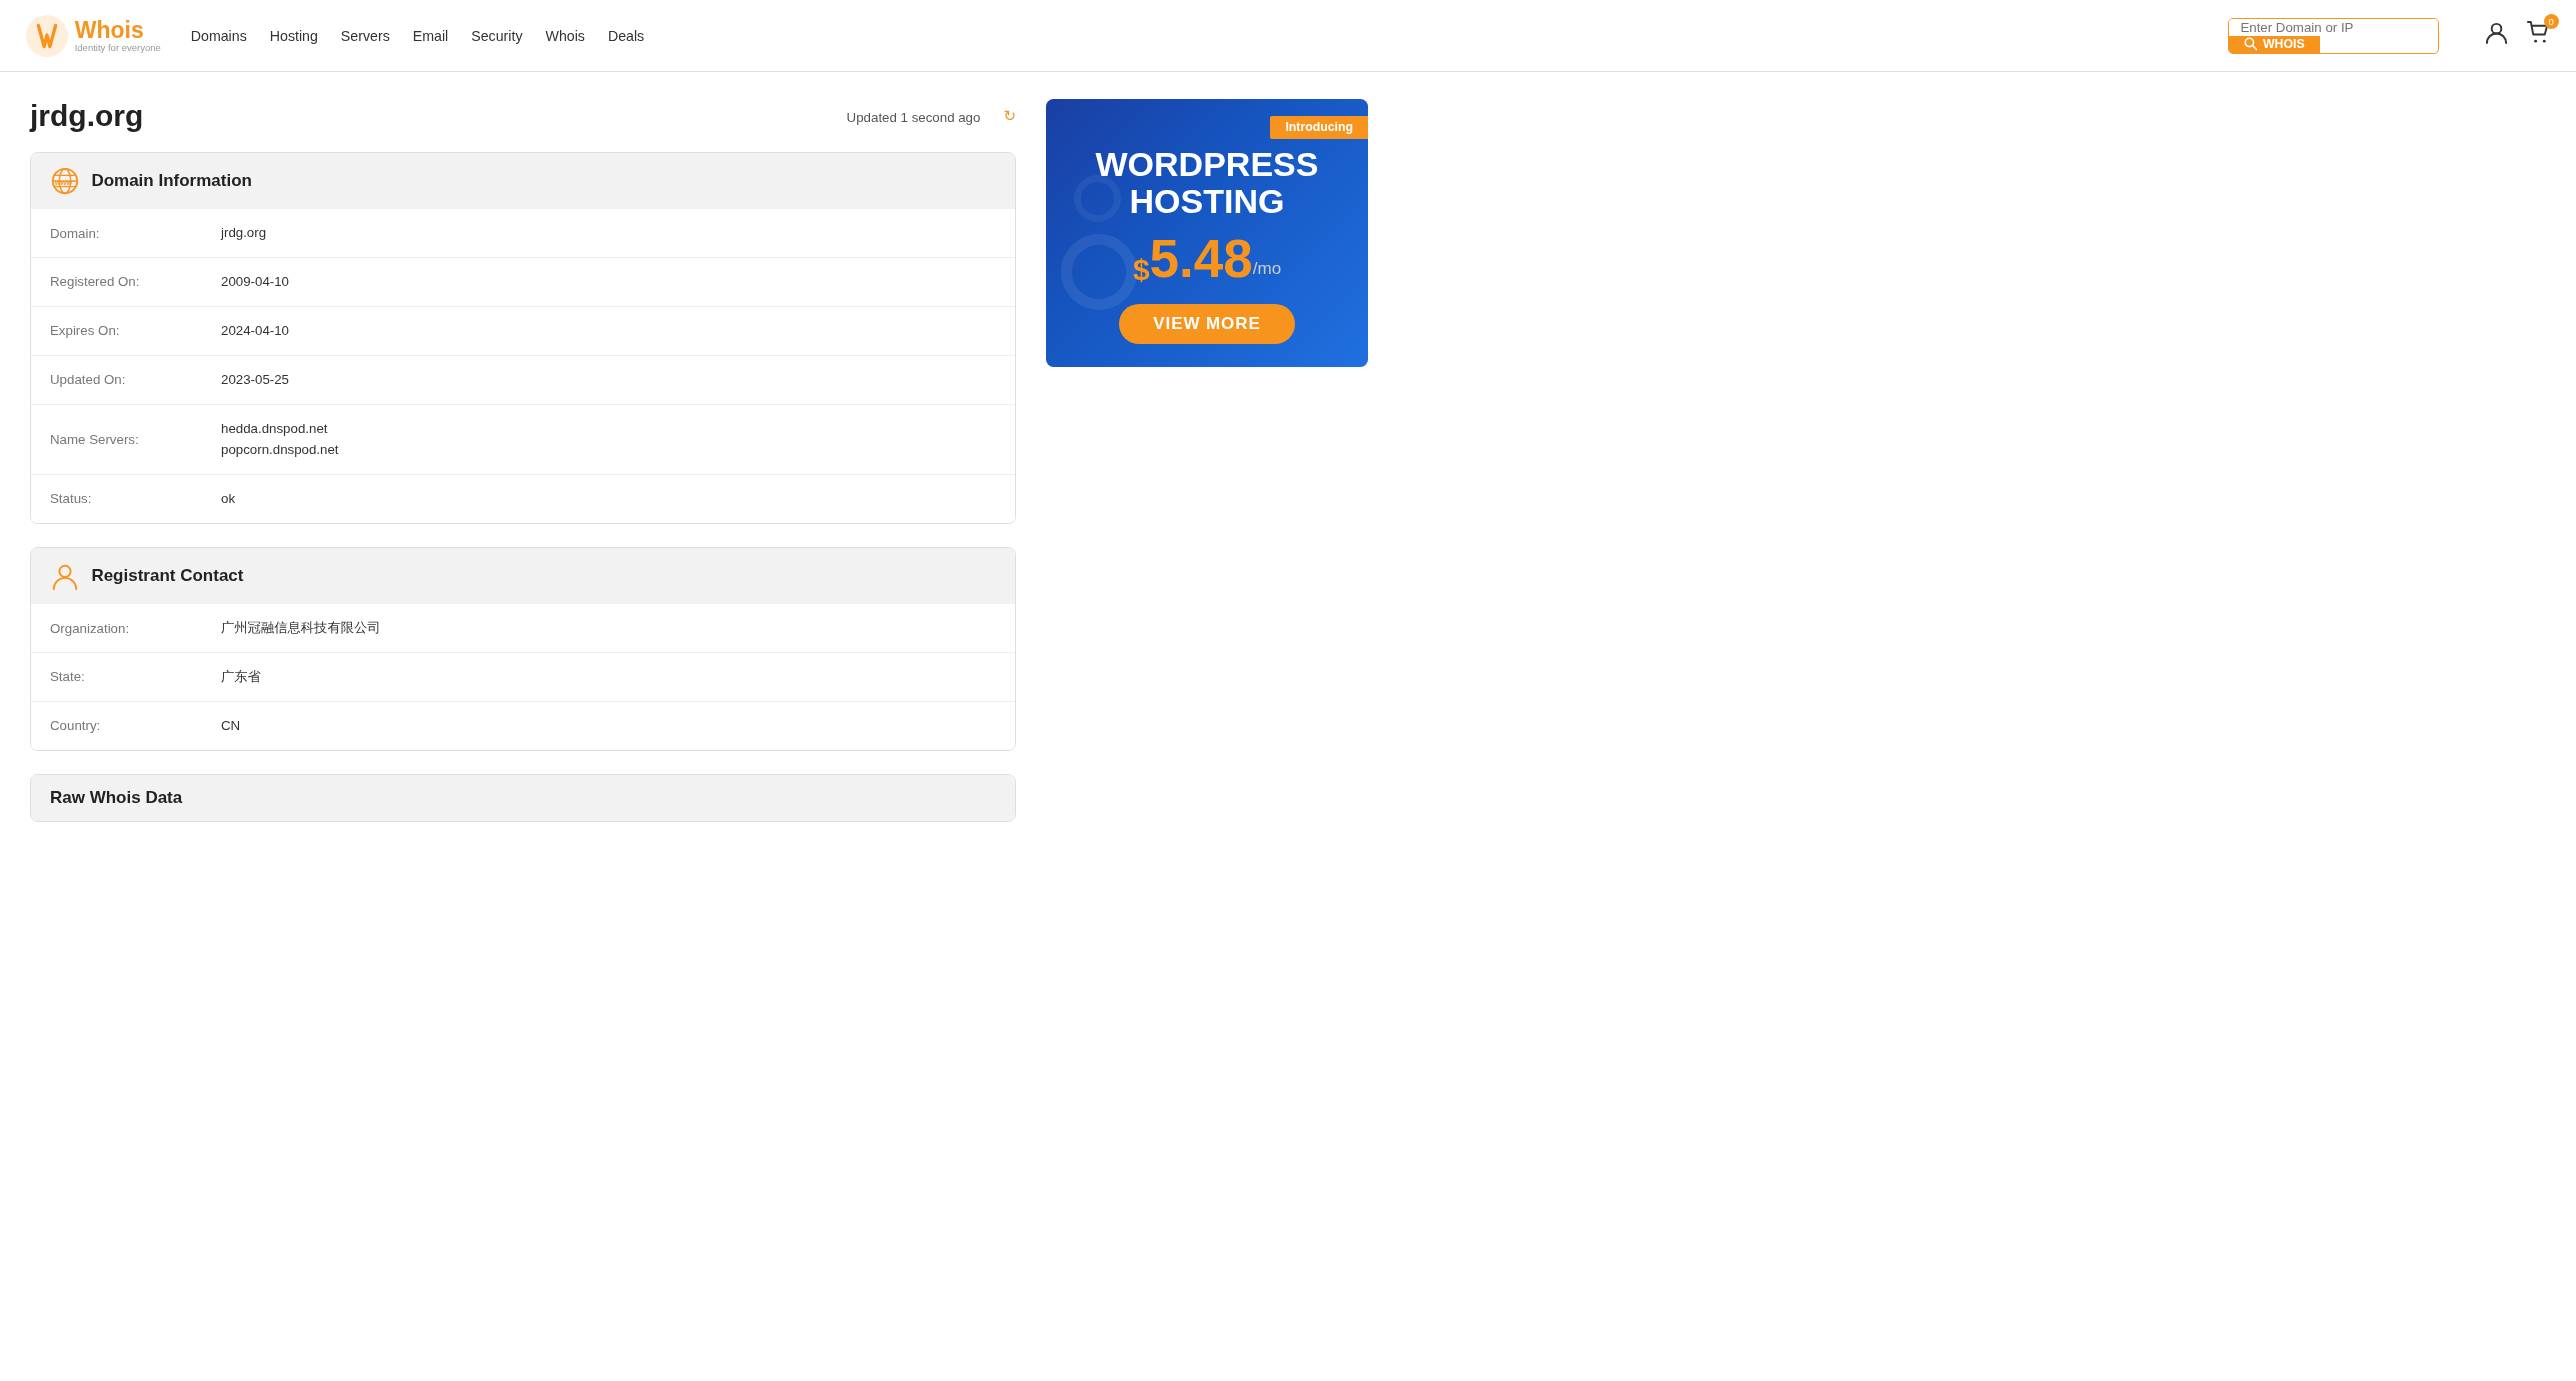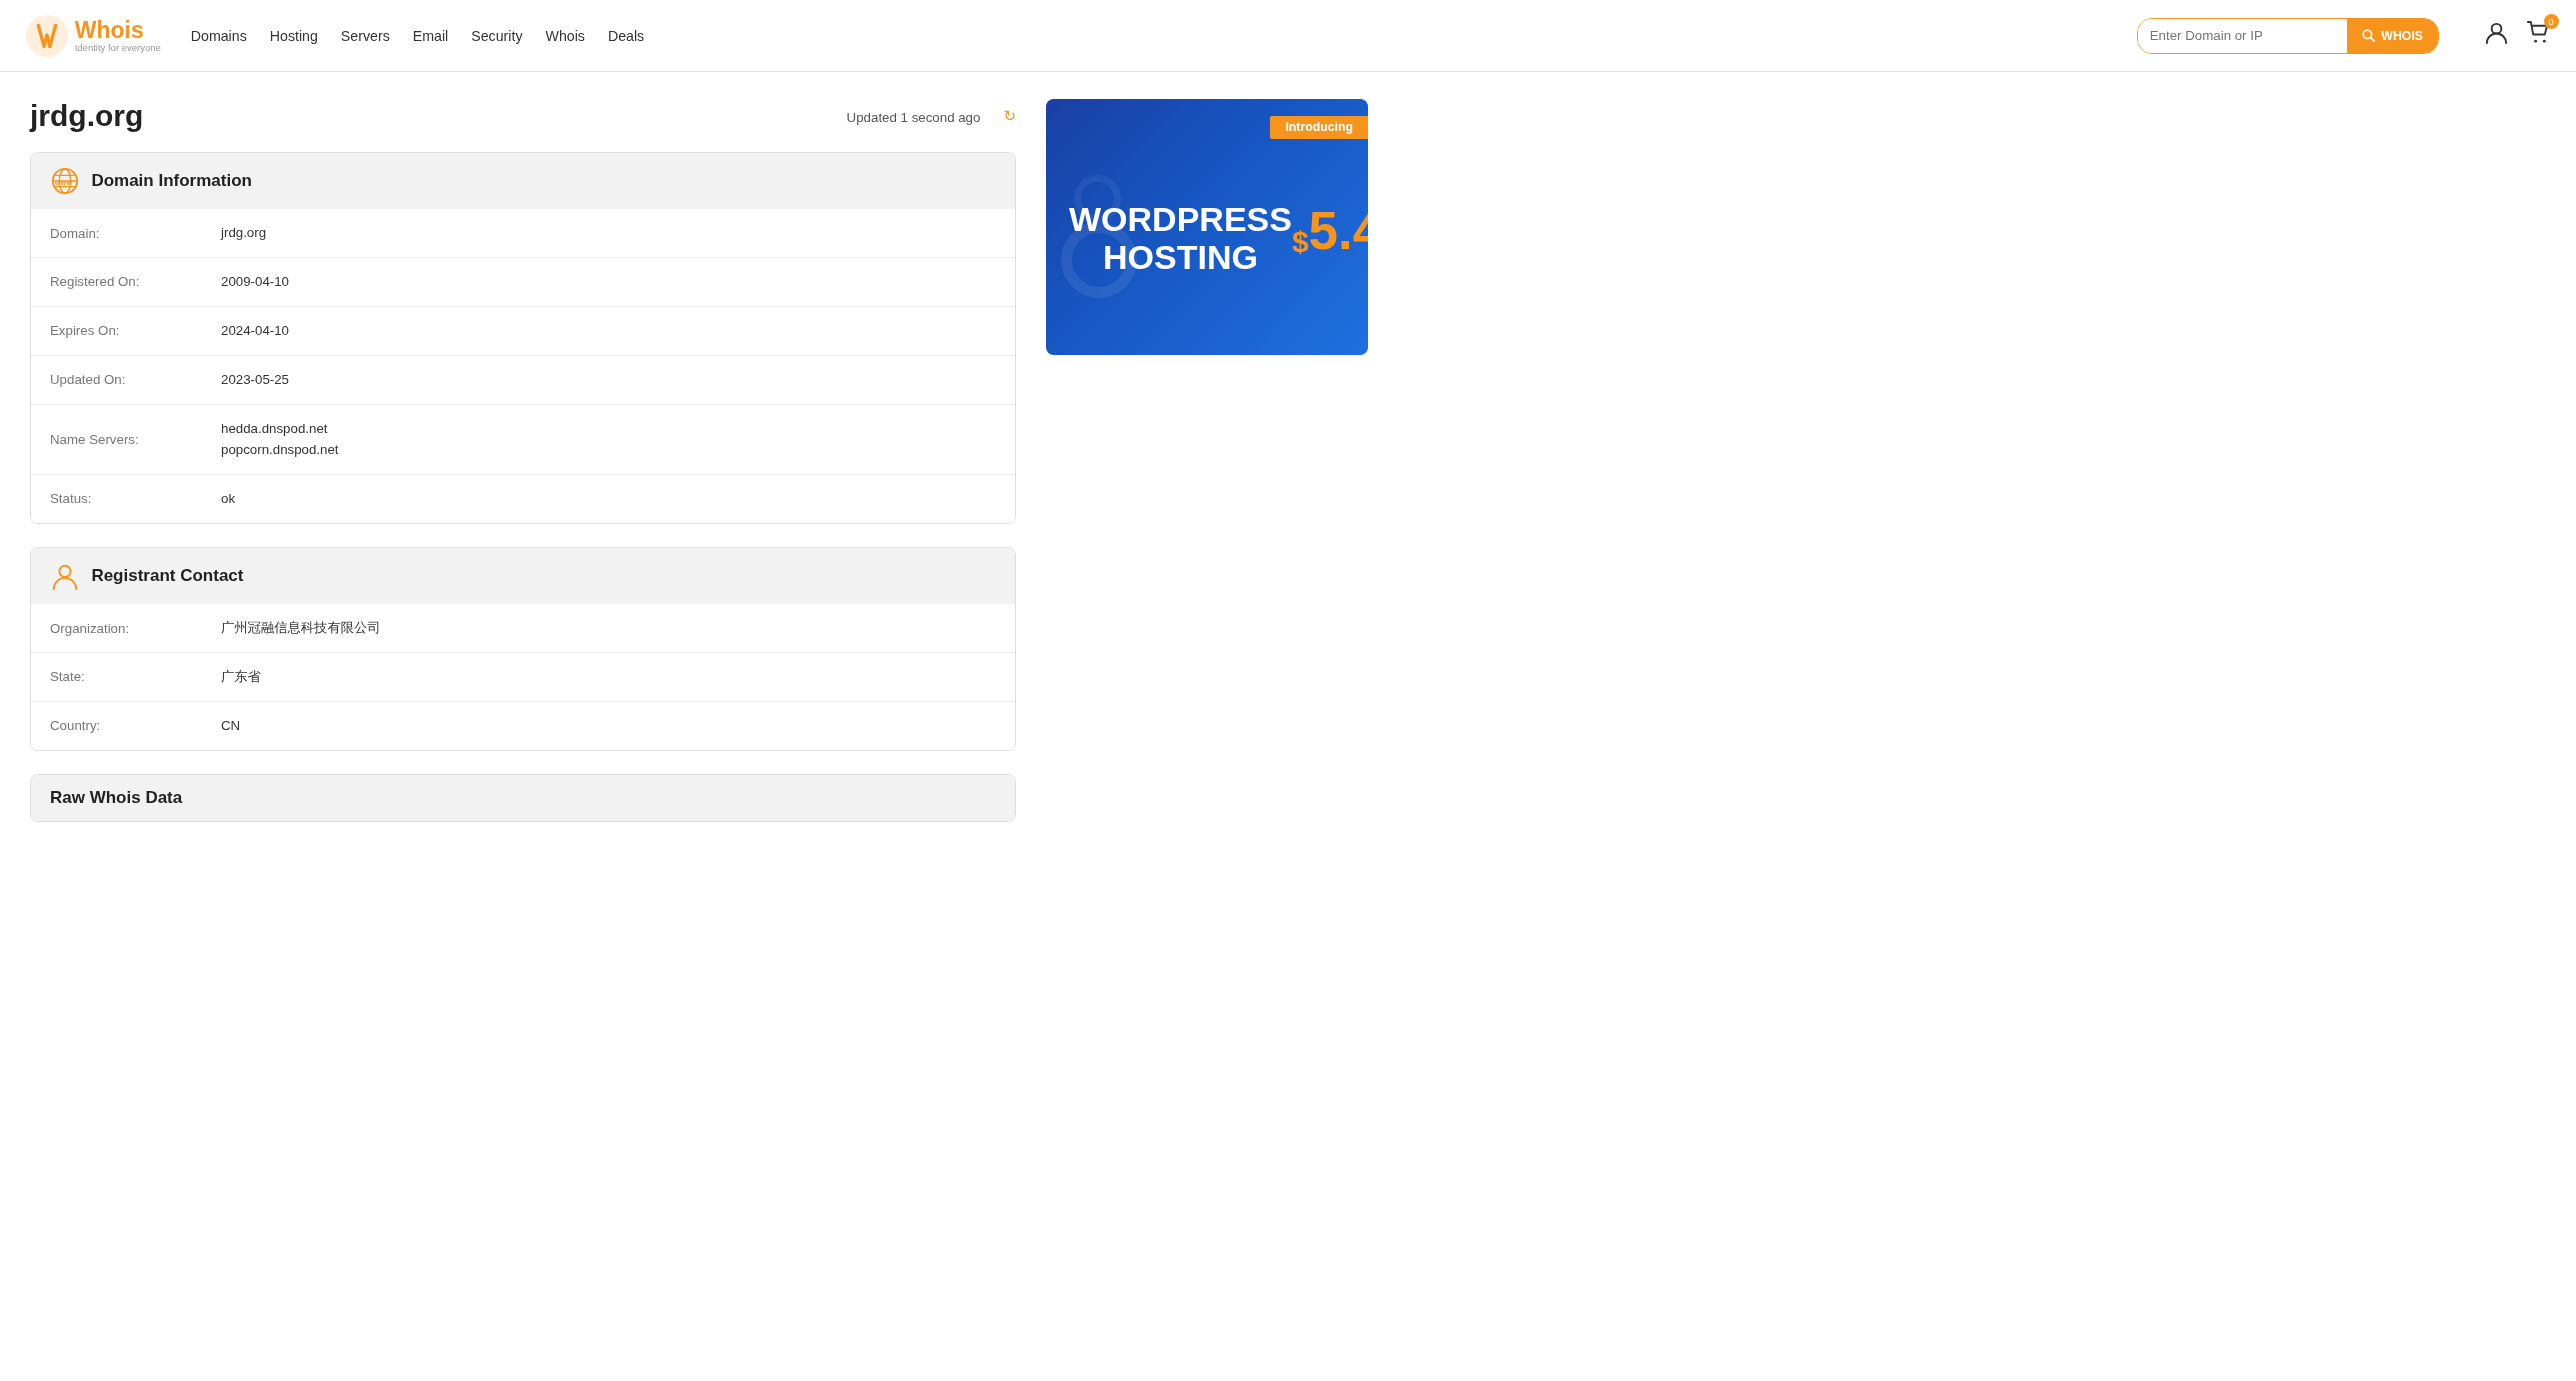--- a/index.html
+++ b/index.html
@@ -44,25 +44,26 @@
       align-items: center;
       flex: 1;
     }
     .nav a {
       text-decoration: none;
       color: #333;
       font-size: 14.2px;
     }
     .search-area {
       display: flex;
-      align-items: flex-end;
+      align-items: flex-start;
       border: 1.9px solid #f7941d;
-      border-radius: 15px;
+      border-radius: 5px;
       overflow: hidden;
       height: 36px;
+      flex-direction: column;
     }
     .search-input {
       border: none;
       outline: none;
       padding: 0 11.4px;
       font-size: 13.3px;
       width: 209px;
       height: 100%;
       color: #999;
     }
@@ -193,20 +194,21 @@
       flex-shrink: 0;
     }
     .ad-banner {
       background: linear-gradient(135deg, #1a3fa3 0%, #1655c0 40%, #2070e0 100%);
       border-radius: 7.6px;
       overflow: hidden;
       position: relative;
       padding: 30px 23px 23px;
       min-height: 256px;
       display: flex;
+      flex-direction: column;
       align-items: center;
       justify-content: space-between;
     }
     .introducing-badge {
       position: absolute;
       top: 17px;
       right: 0;
       background: #f7941d;
       color: #fff;
       font-size: 12.3px;

